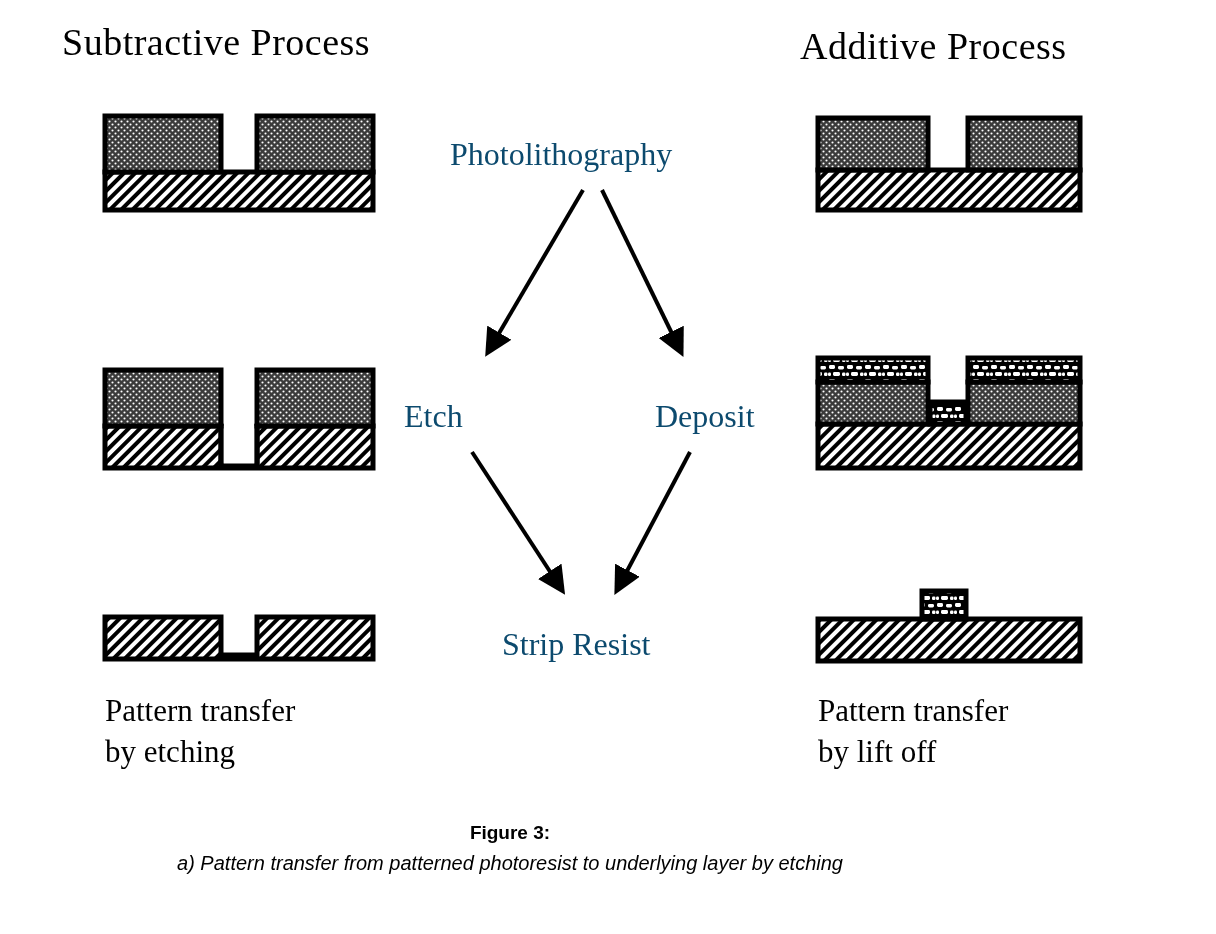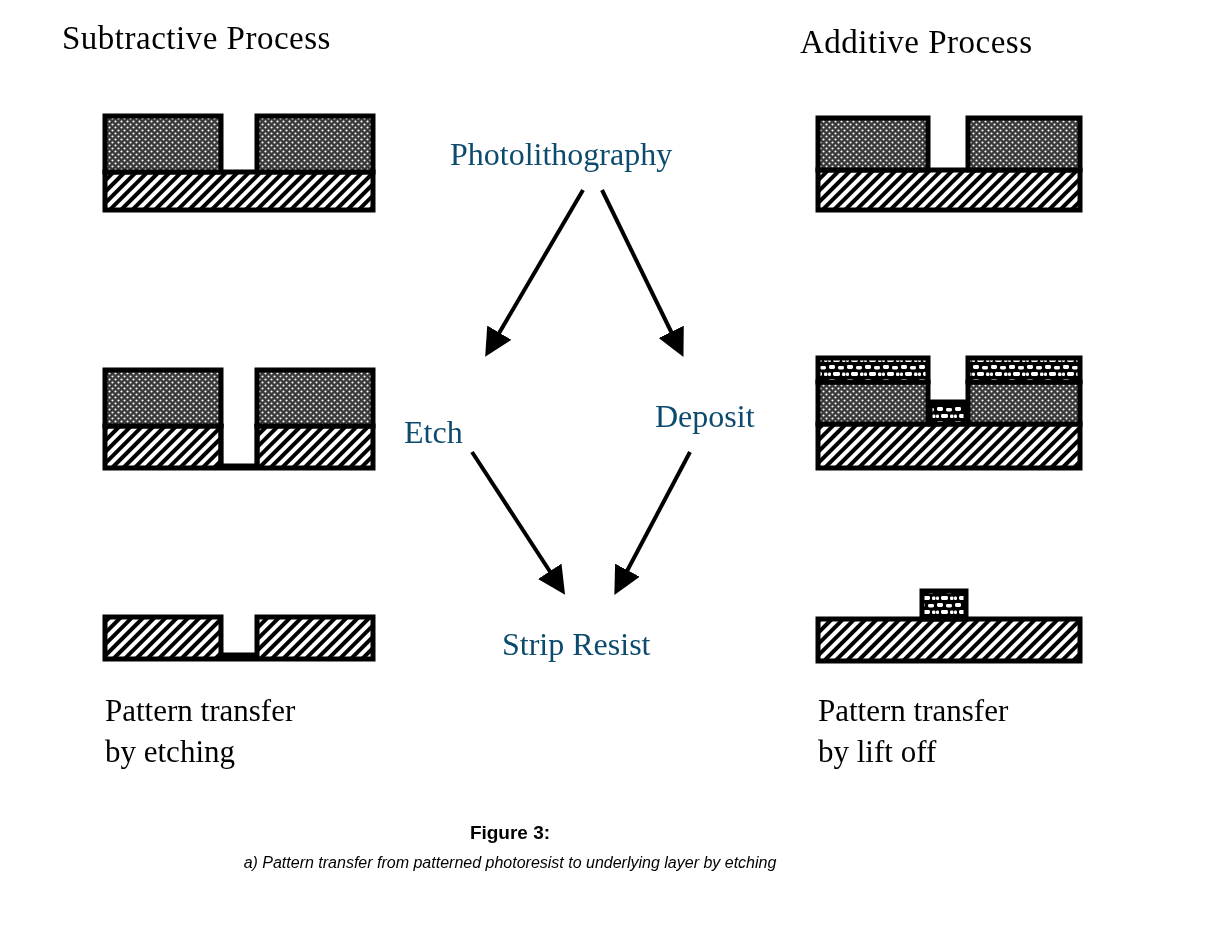--- a/index.html
+++ b/index.html
@@ -19,40 +19,40 @@
   .stage {
     position: absolute;
     top: 0;
     left: 0;
     width: 1216px;
     height: 934px;
   }
   .col-title {
     position: absolute;
     font-family: "Liberation Serif", "DejaVu Serif", serif;
-    font-size: 33px;
+    font-size: 38px;
     font-weight: 400;
     letter-spacing: 0.5px;
     white-space: nowrap;
     color: #000;
   }
   #title-subtractive { left: 62px;  top: 20px; }
   #title-additive    { left: 800px; top: 24px; text-align: center; }
 
   .flow-label {
     position: absolute;
     font-family: "Liberation Serif", "DejaVu Serif", serif;
     font-size: 32px;
     font-weight: 400;
     white-space: nowrap;
     text-align: center;
     color: #0c4a6e;
   }
   #label-photolithography { left: 450px; top: 136px; }
-  #label-etch             { left: 404px; top: 398px; margin-top: 16px; }
+  #label-etch             { left: 404px; top: 398px; }
   #label-deposit          { left: 655px; top: 398px; text-align: right; }
   #label-strip-resist     { left: 502px; top: 626px; }
 
   .panel-caption {
     position: absolute;
     font-family: "Liberation Serif", "DejaVu Serif", serif;
     font-size: 31px;
     line-height: 41px;
     white-space: pre-line;
     color: #000;
@@ -68,21 +68,21 @@
     text-align: center;
     font-family: "Liberation Sans", "DejaVu Sans", sans-serif;
   }
   .fig-title {
     font-size: 19px;
     font-weight: 700;
     line-height: 30px;
     color: #000;
   }
   .fig-line {
-    font-size: 16px;
+    font-size: 20px;
     font-style: italic;
     line-height: 30px;
     color: #000;
   }
   svg { display: block; }
 </style>
 </head>
 <body>
 
 <svg class="stage" width="1216" height="934" viewBox="0 0 1216 934" xmlns="http://www.w3.org/2000/svg">

